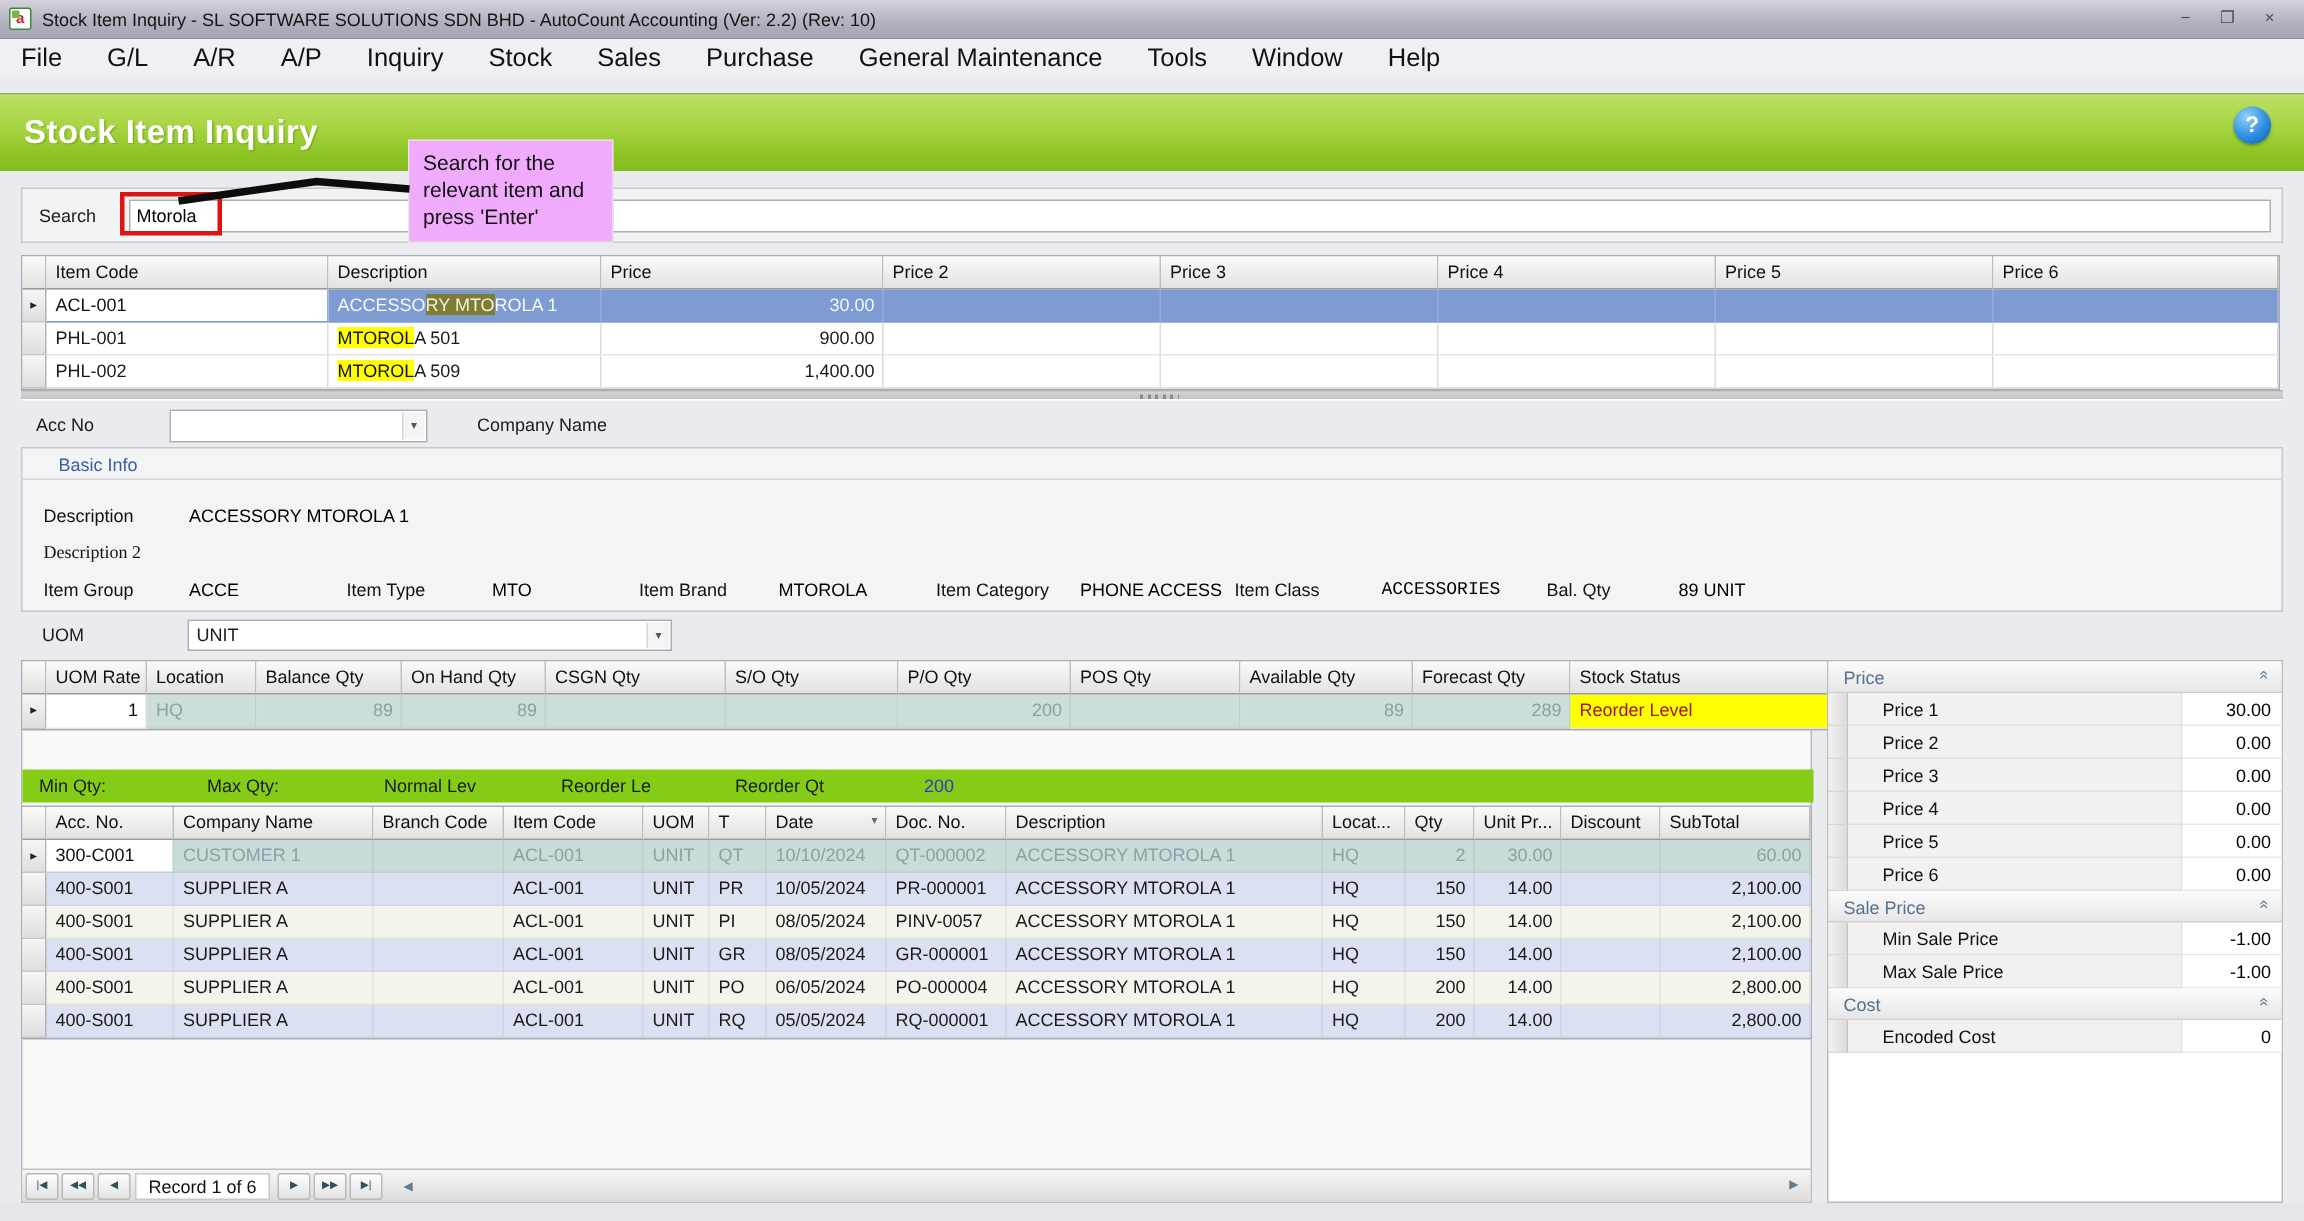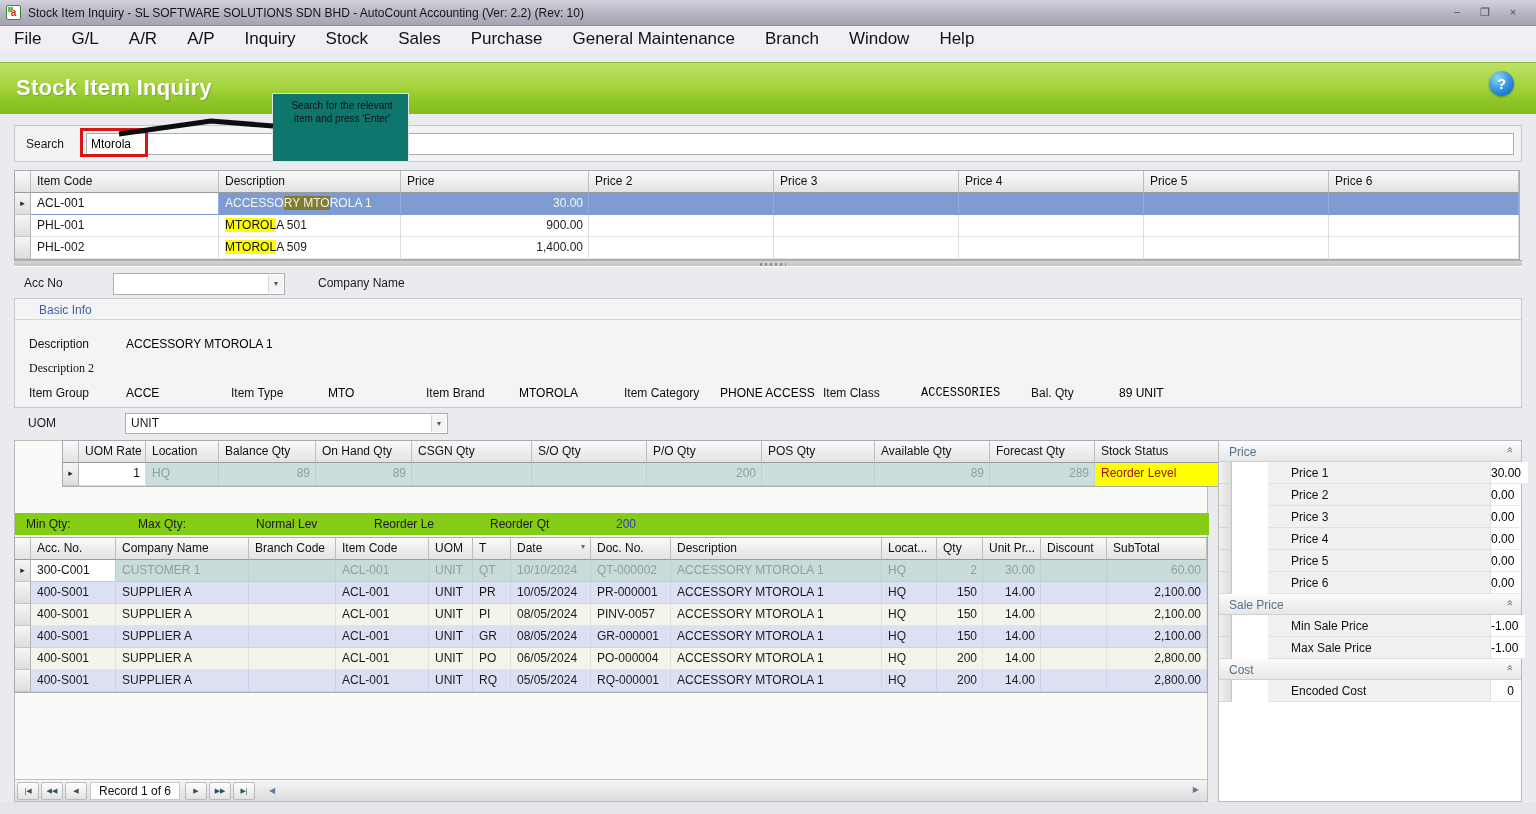--- a/index.html
+++ b/index.html
@@ -36,22 +36,22 @@
     box-shadow:0 1px 2px rgba(0,0,0,.35); }
 
   
   .search-box { position:absolute; left:14px; top:125px; width:1508px; height:37px;
     background:#F2F3F5; border:1px solid #c6c8ca; }
   .search-label { position:absolute; left:11px; top:11px; }
   .search-input { position:absolute; left:71px; top:7px; width:1428px; height:22px;
     border:1px solid #abadb3; background:#fff; font-family:"Liberation Sans",sans-serif; font-size:12px; padding:0 4px; }
   .red-annot { position:absolute; left:80px; top:128px; width:68px; height:29px;
     border:3px solid #dd1414; z-index:6; pointer-events:none; }
-  .callout { position:absolute; left:272px; top:93px; width:137px; height:69px; background:#0f766e;
-    border:1px solid #e3e3e3; z-index:7; padding:5px 6px 4px 9px; font-size:10px; line-height:1.3; color:#111;text-align:center; }
+  .callout { position:absolute; left:272px; top:93px; width:137px; height:69px; background:#f0abfc;
+    border:1px solid #e3e3e3; z-index:7; padding:5px 6px 4px 9px; font-size:14px; line-height:1.3; color:#111; }
   .arrow-svg { position:absolute; left:115px; top:117px; z-index:8; pointer-events:none; }
 
   
   .grid { position:absolute; background:#fff; border:1px solid #a9abb0; }
   .grow { display:flex; height:22px; }
   .hc { background:linear-gradient(#fafafa,#e2e2e0); border-right:1px solid #bdbdbd; border-bottom:1px solid #99999e;
     padding:3px 0 0 6px; font-size:12px; color:#111; overflow:hidden; white-space:nowrap; position:relative; }
   .dc { border-right:1px solid #dcdcdc; border-bottom:1px solid #e5e5e5; padding:3px 5px 0 6px;
     overflow:hidden; white-space:nowrap; }
   .num { text-align:right; }
@@ -100,21 +100,21 @@
   .ug .c3{width:97px;flex:none}.ug .c4{width:96px;flex:none}.ug .c5{width:120px;flex:none}
   .ug .c6{width:115px;flex:none}.ug .c7{width:115px;flex:none}.ug .c8{width:113px;flex:none}
   .ug .c9{width:115px;flex:none}.ug .c10{width:105px;flex:none}.ug .c11{flex:1}
   .teal { background:#CBDEDB; color:#8ba0a6; }
   .teal.dc { border-right:1px solid #bdd2cf; border-bottom:1px solid #bdd2cf; }
   .status-cell { background:#ffff00 !important; color:#a11414 !important; }
 
   
   .left-panel { position:absolute; left:14px; top:440px; width:1194px; height:362px;
     background:#FAFBF8; border:1px solid #b9bbbd; }
-  .uomgrid { position:absolute; left:-1px; top:-1px; width:1222px; background:#fff; border:1px solid #a9abb0;margin-left:48px; }
+  .uomgrid { position:absolute; left:-1px; top:-1px; width:1222px; background:#fff; border:1px solid #a9abb0; }
   .minmax { position:absolute; left:0; top:72px; width:1194px; height:22px; background:#84cc16; }
   .mm-label { position:absolute; top:4px; }
   .mm-val { position:absolute; top:4px; color:#2b3cc4; }
   .txngrid { position:absolute; left:-1px; top:96px; width:1194px; background:#fff; border:1px solid #a9abb0; }
   .tg .grow { height:22px; }
   .tg .c0{width:16px;flex:none}.tg .c1{width:85px;flex:none}.tg .c2{width:133px;flex:none}
   .tg .c3{width:87px;flex:none}.tg .c4{width:93px;flex:none}.tg .c5{width:44px;flex:none}
   .tg .c6{width:38px;flex:none}.tg .c7{width:80px;flex:none}.tg .c8{width:80px;flex:none}
   .tg .c9{flex:1}.tg .c10{width:55px;flex:none}.tg .c11{width:46px;flex:none}
   .tg .c12{width:58px;flex:none}.tg .c13{width:66px;flex:none}.tg .c14{width:100px;flex:none}
@@ -139,21 +139,21 @@
   .right-panel { position:absolute; left:1218px; top:440px; width:304px; height:362px;
     background:#fff; border:1px solid #b9bbbd; }
   .sect-head { height:21px; background:linear-gradient(#fbfbfb,#e7e7e7); border-bottom:1px solid #cfcfcf;
     color:#55718c; padding:4px 0 0 10px; position:relative; }
   .sect-head .chev { position:absolute; right:9px; top:3px; display:inline-block;
     transform:rotate(-90deg); font-size:11px; color:#55718c; }
   .prow { display:flex; height:22px; }
   .pind { width:13px; flex:none; background:linear-gradient(90deg,#f2f2f2,#dcdcdc);
     border-right:1px solid #c4c4c4; border-bottom:1px solid #d6d6d6; }
   .plabel { width:223px; flex:none; background:#f1f1f1; border-right:1px solid #e0e0e0;
-    border-bottom:1px solid #e0e0e0; padding:4px 0 0 23px; color:#111;margin-left:36px; }
+    border-bottom:1px solid #e0e0e0; padding:4px 0 0 23px; color:#111; }
   .pval { flex:1; background:#fff; border-bottom:1px solid #e8e8e8; padding:4px 7px 0 0;
     text-align:right; color:#000; }
 
   .bottom-strip { position:absolute; left:0; top:802px; width:1536px; height:12px; background:#E4E6E9; }
 </style>
 </head>
 <body>
 
 <div class="titlebar">
   <div class="appicon">a</div>
@@ -168,21 +168,21 @@
 <div class="menubar">
   <span class="menu-item">File</span>
   <span class="menu-item">G/L</span>
   <span class="menu-item">A/R</span>
   <span class="menu-item">A/P</span>
   <span class="menu-item">Inquiry</span>
   <span class="menu-item">Stock</span>
   <span class="menu-item">Sales</span>
   <span class="menu-item">Purchase</span>
   <span class="menu-item">General Maintenance</span>
-  <span class="menu-item">Branch</span>
+  <span class="menu-item">Tools</span>
   <span class="menu-item">Window</span>
   <span class="menu-item">Help</span>
 </div>
 
 <div class="banner">
   <div class="banner-title">Stock Item Inquiry</div>
   <div class="help-btn">?</div>
 </div>
 
 <div class="search-box">

